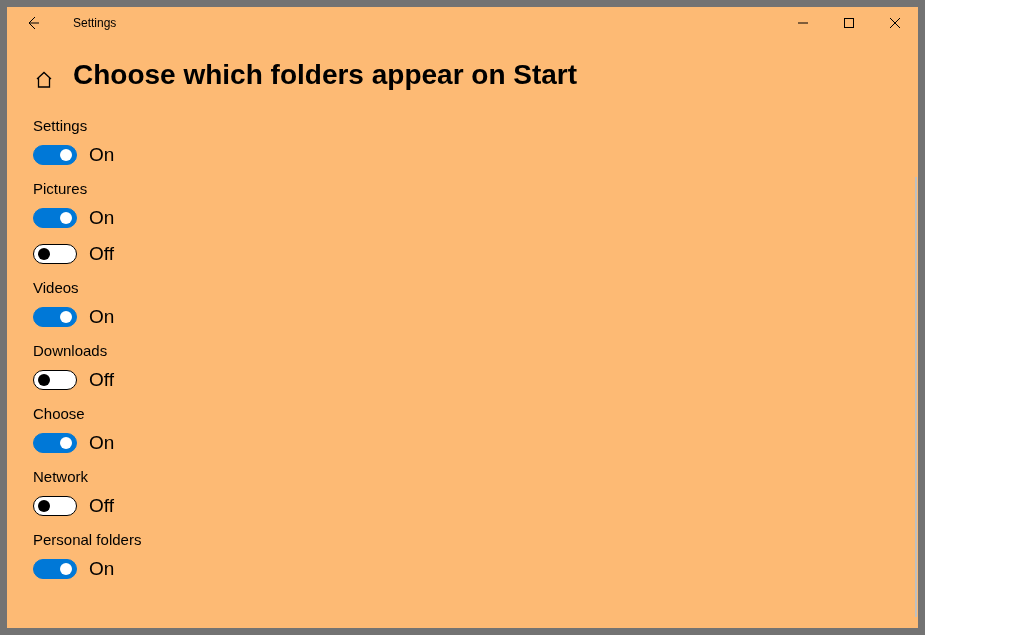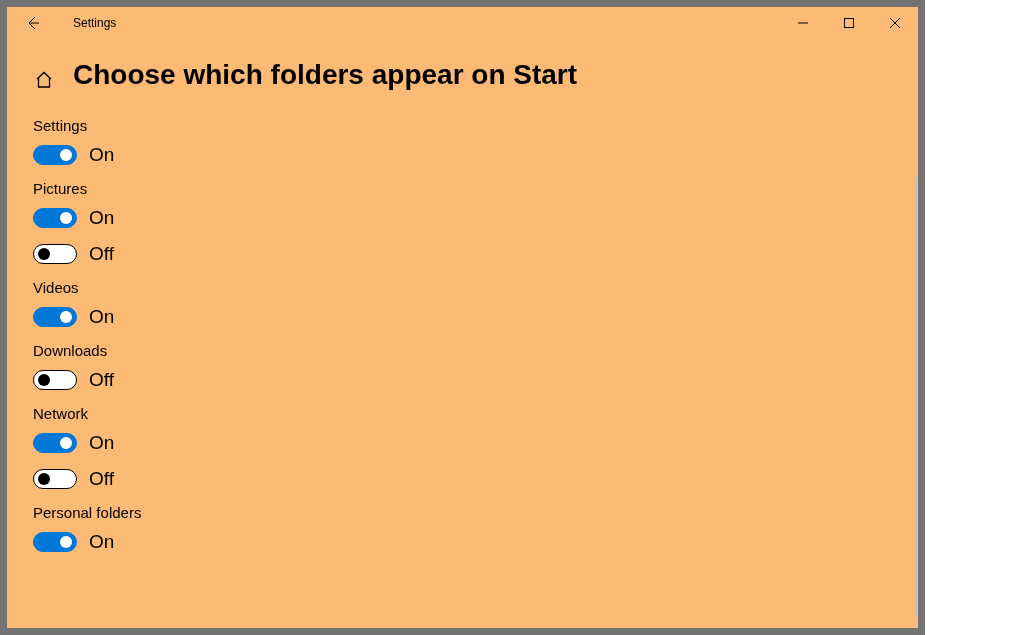--- a/index.html
+++ b/index.html
@@ -199,29 +199,30 @@
         <div class="setting-item">
           <div class="setting-label">Downloads</div>
           <div class="toggle-row">
             <div class="toggle">
               <div class="knob"></div>
             </div>
             <span class="toggle-state">Off</span>
           </div>
         </div>
         <div class="setting-item">
+          <div class="setting-label">Choose</div>
+          <div class="toggle-row">
+            <div class="toggle on">
+              <div class="knob"></div>
+            </div>
+            <span class="toggle-state">On</span>
+          </div>
+        </div>
+        <div class="setting-item">
           <div class="setting-label">Network</div>
-          <div class="toggle-row">
-            <div class="toggle on">
-              <div class="knob"></div>
-            </div>
-            <span class="toggle-state">On</span>
-          </div>
-        </div>
-        <div class="setting-item">
           <div class="toggle-row">
             <div class="toggle">
               <div class="knob"></div>
             </div>
             <span class="toggle-state">Off</span>
           </div>
         </div>
         <div class="setting-item">
           <div class="setting-label">Personal folders</div>
           <div class="toggle-row">

